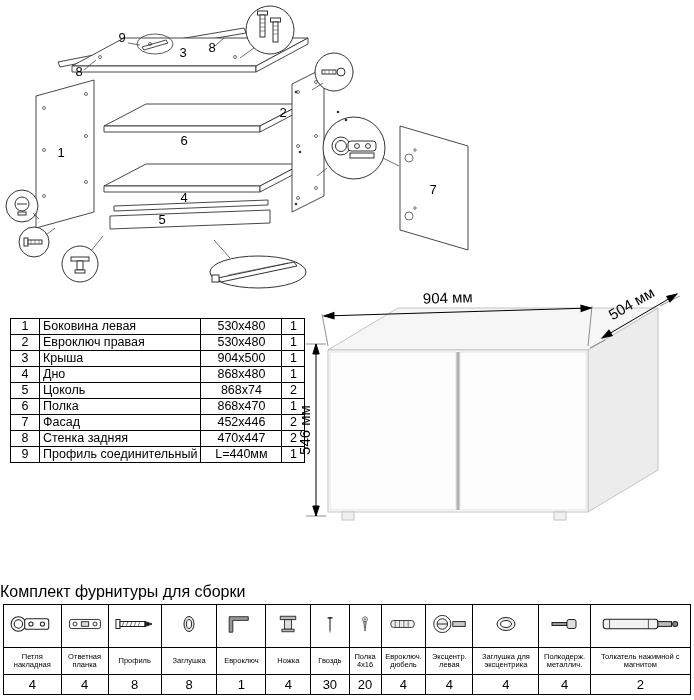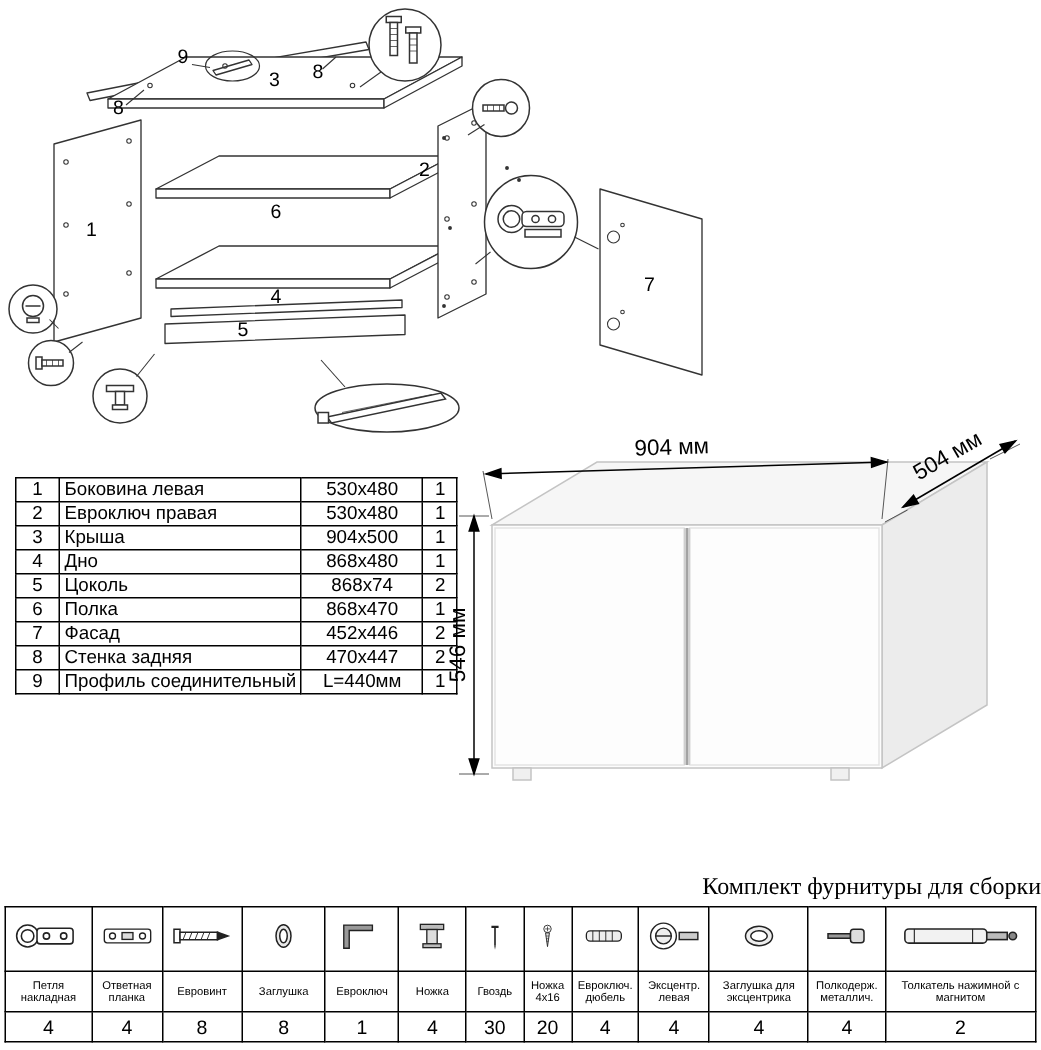--- a/index.html
+++ b/index.html
@@ -9,21 +9,21 @@
 
   
   table.parts{border-collapse:collapse;background:#fff;}
   table.parts td{border:1px solid #000;font-size:12.5px;height:15px;line-height:15px;padding:0 3px;white-space:nowrap;}
   table.parts td.c-num{width:22px;text-align:center;}
   table.parts td.c-name{width:150px;text-align:left;}
   table.parts td.c-size{width:74px;text-align:center;}
   table.parts td.c-qty{width:16px;text-align:center;}
 
   
-  .hw-title{left:0;top:583px;width:694px;text-align:right;font-size:16px;font-family:Liberation Serif, serif;}
+  .hw-title{left:0;top:583px;width:694px;text-align:left;font-size:16px;}
   table.hw{border-collapse:collapse;table-layout:fixed;width:688px;background:#fff;}
   table.hw td{border:1px solid #000;text-align:center;vertical-align:middle;padding:0;}
   table.hw td.icon-cell{height:42px;}
   table.hw td.label-cell{height:24px;font-size:7.5px;line-height:1.12;padding:1px;}
   table.hw td.qty-cell{height:19px;font-size:13px;}
 </style>
 </head>
 <body>
 
 <svg class="abs" style="left:0;top:0" width="480" height="310" viewBox="0 0 480 310">
@@ -453,26 +453,26 @@
             <line x1="48" y1="10.5" x2="48" y2="19.5" stroke-width="0.7"></line>
             <rect x="57" y="12.7" width="13" height="4.6" fill="#bbb"></rect>
             <circle cx="73.5" cy="15" r="2.4" fill="#888"></circle>
           </g>
         </svg>
       </td>
     </tr>
     <tr>
       <td class="label-cell">Петля накладная</td>
       <td class="label-cell">Ответная планка</td>
-      <td class="label-cell">Евровинт</td>
+      <td class="label-cell">Профиль</td>
       <td class="label-cell">Заглушка</td>
       <td class="label-cell">Евроключ</td>
       <td class="label-cell">Ножка</td>
       <td class="label-cell">Гвоздь</td>
-      <td class="label-cell">Ножка 4x16</td>
+      <td class="label-cell">Полка 4x16</td>
       <td class="label-cell">Евроключ. дюбель</td>
       <td class="label-cell">Эксцентр. левая</td>
       <td class="label-cell">Заглушка для эксцентрика</td>
       <td class="label-cell">Полкодерж. металлич.</td>
       <td class="label-cell">Толкатель нажимной с магнитом</td>
     </tr>
     <tr>
       <td class="qty-cell">4</td>
       <td class="qty-cell">4</td>
       <td class="qty-cell">8</td>

